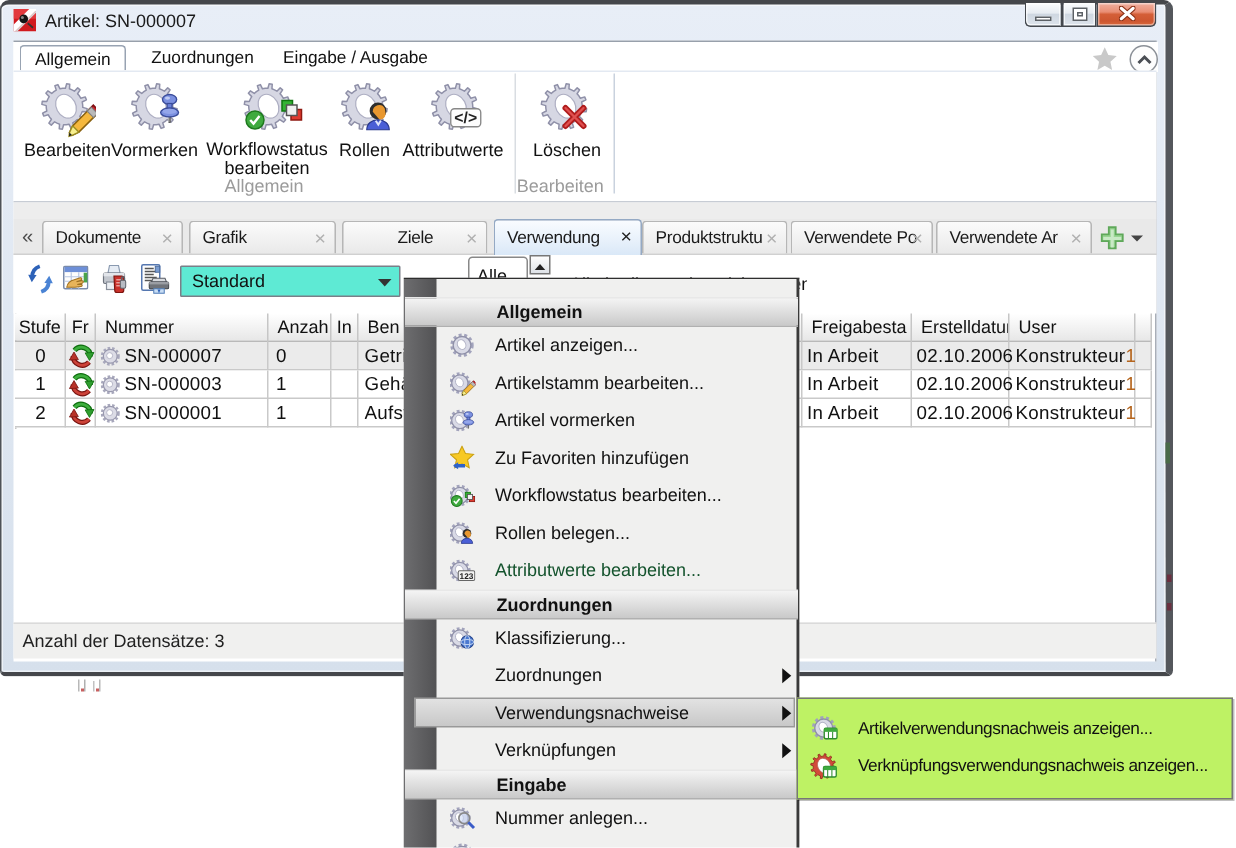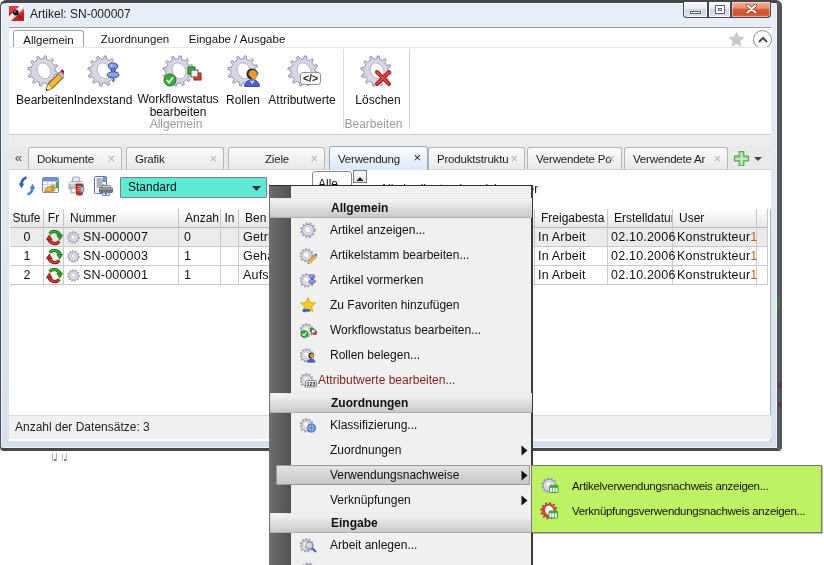--- a/index.html
+++ b/index.html
@@ -140,21 +140,21 @@
         <rect x="14.5" y="18.5" width="20" height="12" rx="2.5" fill="#fdfdfd" stroke="#888" stroke-width="0.9"></rect>
         <text x="24.5" y="28" font-size="10.5" font-weight="bold" text-anchor="middle" fill="#222" font-family="Liberation Sans">&lt;/&gt;</text>
       </svg>
 
       <svg class="abs" style="left:350px;top:7px;" width="38" height="38" viewBox="0 0 38 38">
         <use href="#gear" transform="translate(1,1)"></use>
         <path d="M18 18 L30 30 M30 18 L18 30" stroke="#b01c1c" stroke-width="4" stroke-linecap="round"></path>
         <path d="M18 18 L30 30 M30 18 L18 30" stroke="#e05050" stroke-width="1.6" stroke-linecap="round"></path>
       </svg>
       <div class="abs" style="left:0px;top:46px;width:72px;font-size:12px;color:#111;text-align:center;">Bearbeiten</div>
-      <div class="abs" style="left:62px;top:46px;width:64px;font-size:12px;color:#111;text-align:center;">Indexstand</div>
+      <div class="abs" style="left:62px;top:46px;width:64px;font-size:12px;color:#111;text-align:center;">Vormerken</div>
       <div class="abs" style="left:123px;top:46px;width:92px;font-size:12px;color:#111;text-align:center;line-height:13px;">Workflowstatus bearbeiten</div>
       <div class="abs" style="left:204px;top:46px;width:60px;font-size:12px;color:#111;text-align:center;">Rollen</div>
       <div class="abs" style="left:254px;top:46px;width:78px;font-size:12px;color:#111;text-align:center;">Attributwerte</div>
       <div class="abs" style="left:339px;top:46px;width:60px;font-size:12px;color:#111;text-align:center;">Löschen</div>
 
       <div class="abs" style="left:92px;top:70px;width:150px;font-size:12px;color:#9b9b9b;text-align:center;">Allgemein</div>
       <div class="abs" style="left:327px;top:70px;width:75px;font-size:12px;color:#9b9b9b;text-align:center;">Bearbeiten</div>
     </div>
 
     <div class="abs" style="left:0;top:107px;width:762px;height:11px;background:#ededed;"></div>
@@ -430,21 +430,21 @@
    <path d="M7.5 15.3 c0-2.2 1.7-3.4 3.8-3.4 s3.8 1.2 3.8 3.4 z" fill="#4a5fd6" stroke="#2b3a8c" stroke-width="0.5"></path>
         </svg>
         <div class="abs" style="left:61px;top:0;font-size:12px;color:#111;line-height:24px;white-space:nowrap;">Rollen belegen...</div>
       </div>
   <div class="abs" style="left:0;top:183px;width:264px;height:25px;">
         <svg class="abs" style="left:31px;top:4px;" width="17" height="17" viewBox="0 0 17 17">
           <use href="#sgear" transform="translate(-0.8,0.8) scale(0.92)"></use>
           <rect x="5.5" y="8.5" width="11" height="6.5" rx="1" fill="#f2f2f2" stroke="#666" stroke-width="0.7"></rect>
    <text x="11" y="13.8" font-size="5.5" font-weight="bold" text-anchor="middle" fill="#222" font-family="Liberation Sans">123</text>
         </svg>
-        <div class="abs" style="left:49px;top:0;font-size:12px;color:#7f1d1d;line-height:24px;white-space:nowrap;">Attributwerte bearbeiten...</div>
+        <div class="abs" style="left:61px;top:0;font-size:12px;color:#14532d;line-height:24px;white-space:nowrap;">Attributwerte bearbeiten...</div>
       </div>
   <div class="abs" style="left:1px;top:208px;width:262px;height:20px;background:linear-gradient(#f4f4f4,#c9c9c9);border-top:1px solid #e8e8e8;border-bottom:1px solid #b0b0b0;">
       <div class="abs" style="left:61px;top:0;font-size:12px;font-weight:bold;color:#111;line-height:19px;">Zuordnungen</div>
       </div>
   <div class="abs" style="left:0;top:228px;width:264px;height:25px;">
         <svg class="abs" style="left:31px;top:4px;" width="17" height="17" viewBox="0 0 17 17">
           <use href="#sgear" transform="translate(-0.8,0.8) scale(0.92)"></use>
           <circle cx="11.5" cy="11" r="4.2" fill="#4a78d0" stroke="#24448c" stroke-width="0.7"></circle>
    <ellipse cx="11.5" cy="11" rx="4.2" ry="1.7" fill="none" stroke="#bcd0f0" stroke-width="0.7"></ellipse>
    <ellipse cx="11.5" cy="11" rx="1.7" ry="4.2" fill="none" stroke="#bcd0f0" stroke-width="0.7"></ellipse>
@@ -472,21 +472,21 @@
       </div>
   <div class="abs" style="left:1px;top:328px;width:262px;height:20px;background:linear-gradient(#f4f4f4,#c9c9c9);border-top:1px solid #e8e8e8;border-bottom:1px solid #b0b0b0;">
       <div class="abs" style="left:61px;top:0;font-size:12px;font-weight:bold;color:#111;line-height:19px;">Eingabe</div>
       </div>
   <div class="abs" style="left:0;top:348px;width:264px;height:25px;">
         <svg class="abs" style="left:31px;top:4px;" width="17" height="17" viewBox="0 0 17 17">
           <use href="#sgear" transform="translate(-0.8,0.8) scale(0.92)"></use>
           <circle cx="9.5" cy="8.5" r="3.6" fill="rgba(200,215,245,0.55)" stroke="#888" stroke-width="1.1"></circle>
    <path d="M12.2 11.2 L16 15" stroke="#3a5cc8" stroke-width="2"></path>
         </svg>
-        <div class="abs" style="left:61px;top:0;font-size:12px;color:#111;line-height:24px;white-space:nowrap;">Arbeit anlegen...</div>
+        <div class="abs" style="left:61px;top:0;font-size:12px;color:#111;line-height:24px;white-space:nowrap;">Nummer anlegen...</div>
       </div>
   <div class="abs" style="left:0;top:373px;width:264px;height:25px;">
         <svg class="abs" style="left:31px;top:4px;" width="17" height="17" viewBox="0 0 17 17">
           <use href="#sgear"></use>
         </svg>
         <div class="abs" style="left:61px;top:0;font-size:12px;color:#111;line-height:24px;white-space:nowrap;">Indexstand anzeigen...</div>
       </div>
 </div>
 
 <div class="abs" id="submenu" style="left:531px;top:465px;width:291px;height:68px;background:#bef264;border:1px solid #777;

